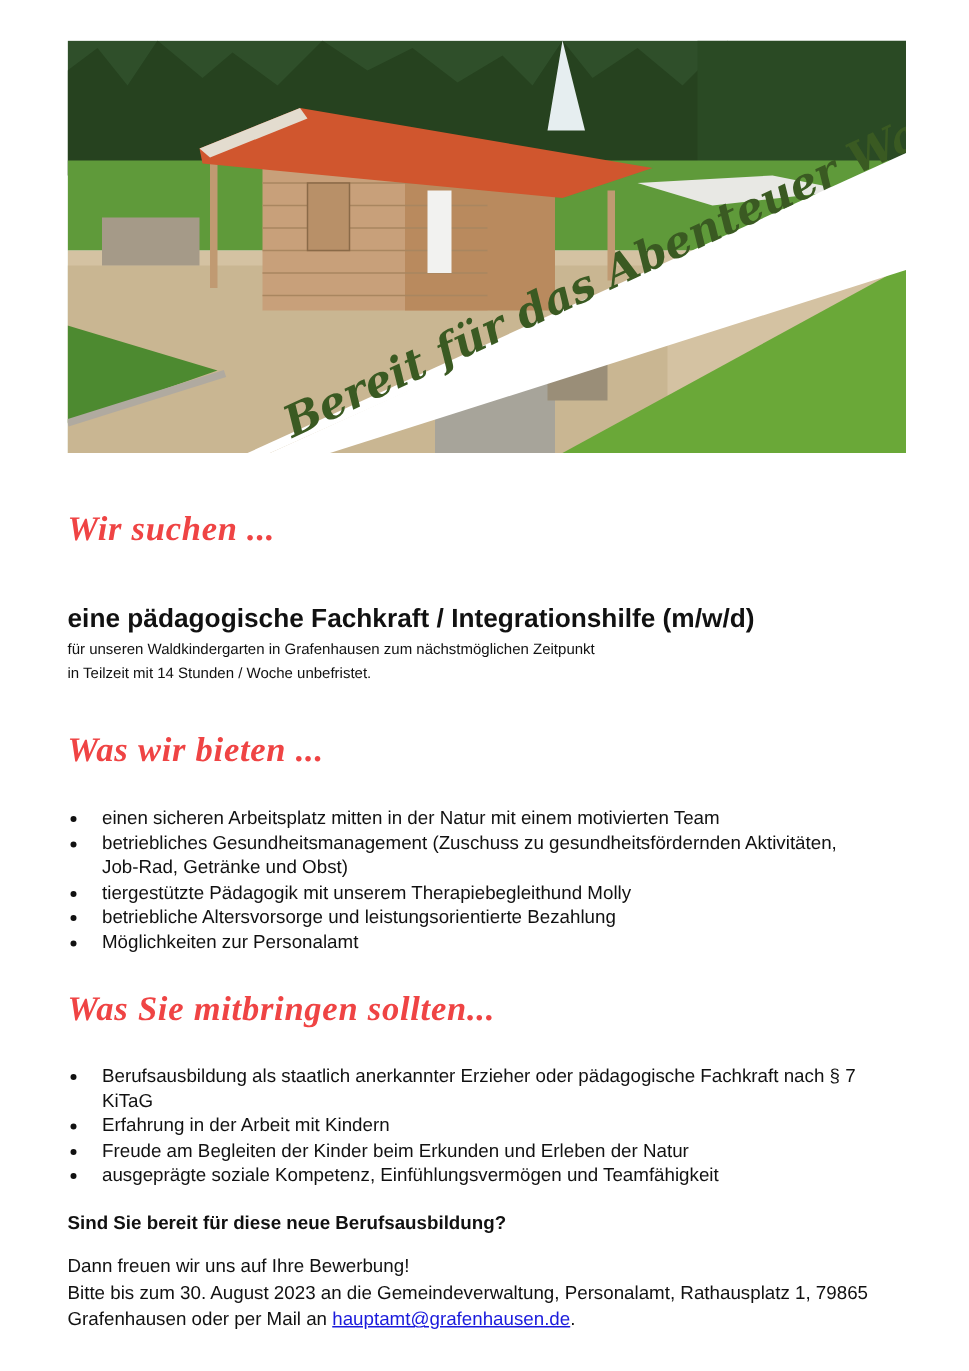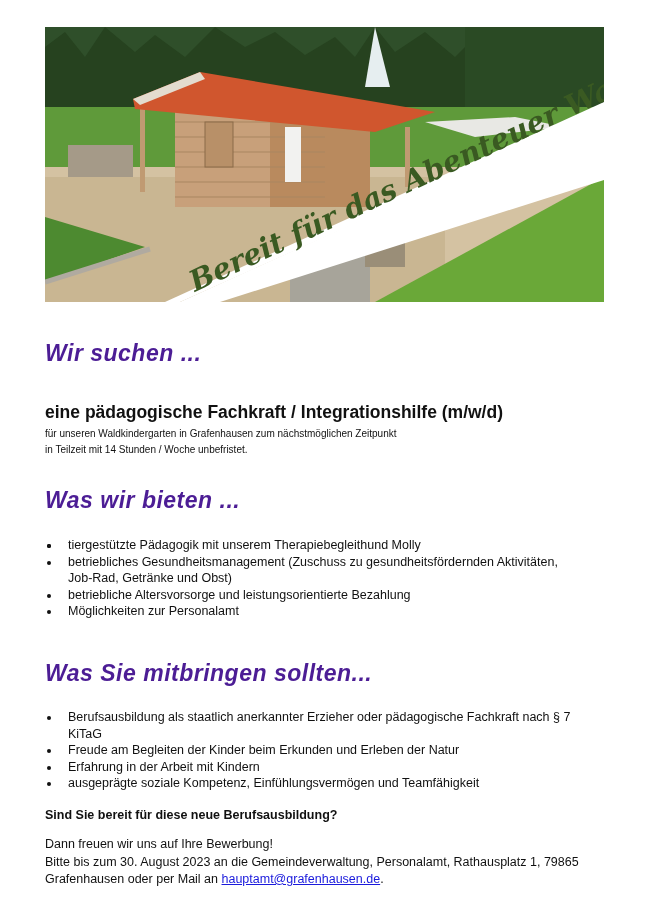--- a/index.html
+++ b/index.html
@@ -3,21 +3,21 @@
   <meta charset="utf-8">
   <style>
     html, body { margin: 0; padding: 0; background: #ffffff; }
     body { width: 646px; height: 914px; position: relative; overflow: hidden;
            font-family: "Liberation Sans", sans-serif; color: #111; }
 
     .hero { position: absolute; left: 45px; top: 27px; width: 559px; height: 275px; overflow: hidden; }
     .hero svg { display: block; }
     .banner-text { position: absolute; left: 0; top: 0; width: 559px; height: 275px; pointer-events: none; }
 
-    .script { font-family: Liberation Sans, sans-serif; font-style: italic; font-weight: bold; color: #4c1d95; }
+    .script { font-family: Liberation Serif, serif; font-style: italic; font-weight: bold; color: #ef4444; }
 
     .h-section { position: absolute; left: 45px; font-size: 23px; letter-spacing: 0.5px; }
     #h1 { top: 340px; }
     #h2 { top: 487px; }
     #h3 { top: 660px; }
 
     .job-title { position: absolute; left: 45px; top: 392px; font-size: 17.5px; font-weight: bold; margin-top: 10px; }
     .intro { position: absolute; left: 45px; top: 426px; font-size: 10px; font-weight: normal; line-height: 16px; }
 
     ul.bullets { position: absolute; left: 45px; margin: 0; padding: 0; list-style: none; font-size: 12.5px; line-height: 16.5px; width: 560px; }
@@ -91,32 +91,32 @@
 
 <div id="h1" class="h-section script">Wir suchen ...</div>
 <div class="job-title">eine pädagogische Fachkraft / Integrationshilfe (m/w/d)</div>
 <div class="intro">
   <div>für unseren Waldkindergarten in Grafenhausen zum nächstmöglichen Zeitpunkt</div>
   <div>in Teilzeit mit 14 Stunden / Woche unbefristet.</div>
 </div>
 
 <div id="h2" class="h-section script">Was wir bieten ...</div>
 <ul id="list1" class="bullets">
-  <li><span class="dot"></span></li>
+  <li><span class="dot"></span><span>einen sicheren Arbeitsplatz mitten in der Natur mit einem motivierten Team</span></li>
+  <li style="width:505px"><span class="dot"></span><span>betriebliches Gesundheitsmanagement (Zuschuss zu gesundheitsfördernden Aktivitäten, Job-Rad, Getränke und Obst)</span></li>
   <li><span class="dot"></span><span>tiergestützte Pädagogik mit unserem Therapiebegleithund Molly</span></li>
-  <li style="width:505px"><span class="dot"></span><span>betriebliches Gesundheitsmanagement (Zuschuss zu gesundheitsfördernden Aktivitäten, Job-Rad, Getränke und Obst)</span></li>
   <li><span class="dot"></span><span>betriebliche Altersvorsorge und leistungsorientierte Bezahlung</span></li>
   <li><span class="dot"></span><span>Möglichkeiten zur Personalamt</span></li>
 </ul>
 
 <div id="h3" class="h-section script">Was Sie mitbringen sollten...</div>
 <ul id="list2" class="bullets">
   <li style="width:530px"><span class="dot"></span><span>Berufsausbildung als staatlich anerkannter Erzieher oder pädagogische Fachkraft nach § 7 KiTaG</span></li>
+  <li><span class="dot"></span><span>Erfahrung in der Arbeit mit Kindern</span></li>
   <li><span class="dot"></span><span>Freude am Begleiten der Kinder beim Erkunden und Erleben der Natur</span></li>
-  <li><span class="dot"></span><span>Erfahrung in der Arbeit mit Kindern</span></li>
   <li><span class="dot"></span><span>ausgeprägte soziale Kompetenz, Einfühlungsvermögen und Teamfähigkeit</span></li>
 </ul>
 
 <div class="q">Sind Sie bereit für diese neue Berufsausbildung?</div>
 <div class="cta">
   <div><b>Dann freuen wir uns auf Ihre Bewerbung!</b></div>
   <div>
     <span>Bitte bis zum </span><b>30. August 2023</b><span> an die Gemeindeverwaltung, Personalamt, Rathausplatz 1, 79865 Grafenhausen oder per Mail an </span><a href="#">hauptamt@grafenhausen.de</a><span>.</span>
   </div>
 </div>

